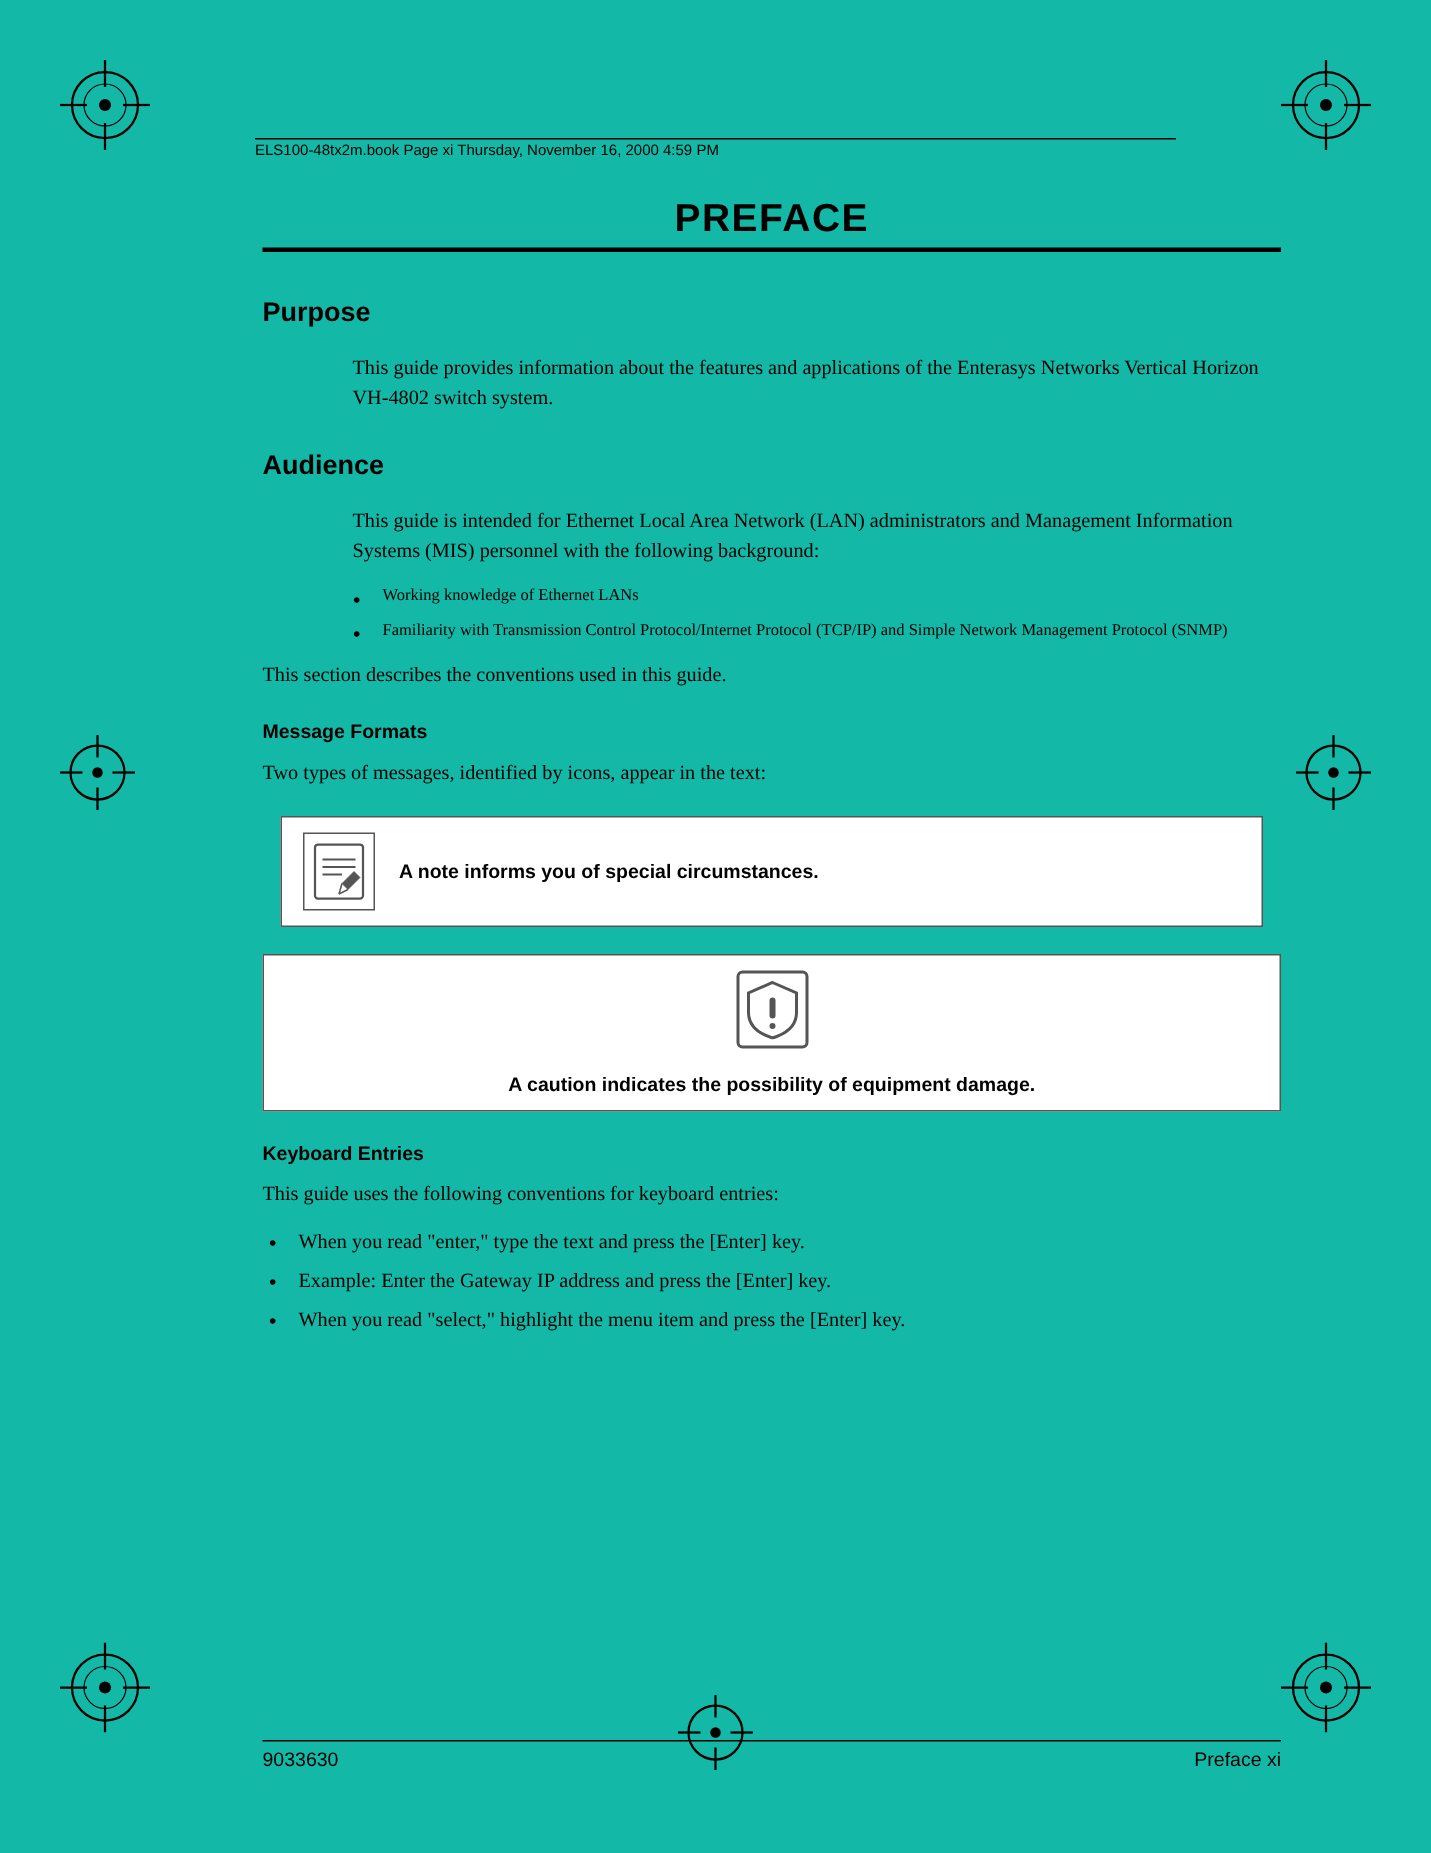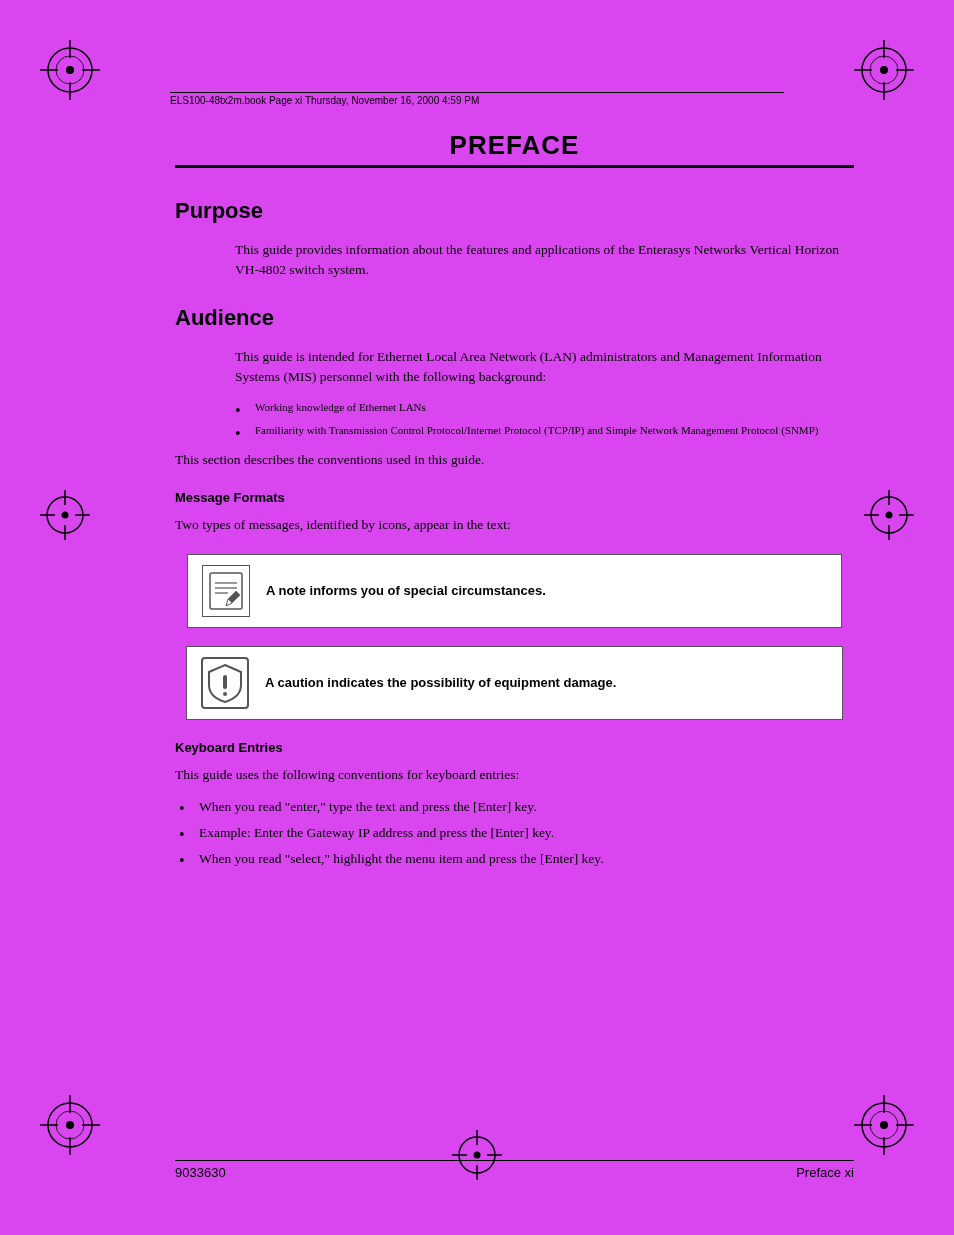--- a/index.html
+++ b/index.html
@@ -15,21 +15,21 @@
       color: #000000;
       width: 954px;
       min-height: 1235px;
       position: relative;
       overflow: hidden;
     }
 
     .page-container {
       width: 954px;
       min-height: 1235px;
-      background: #d946ef;
+      background: #14b8a6;
       position: relative;
       padding: 0;
     }
 
     
     .corner-mark {
       position: absolute;
       width: 60px;
       height: 60px;
     }
@@ -103,21 +103,21 @@
       border-bottom: 3px solid #000;
       padding-bottom: 4px;
       margin-bottom: 30px;
       margin-top: 10px;
       text-align: center;
     }
 
     
     .section-heading {
       font-family: Arial, Helvetica, sans-serif;
-      font-size: 22px;
+      font-size: 18px;
       font-weight: bold;
       margin-bottom: 16px;
       margin-top: 24px;
     }
 
     
     .subsection-heading {
       font-family: Arial, Helvetica, sans-serif;
       font-size: 13px;
       font-weight: bold;
@@ -214,23 +214,24 @@
       font-size: 13px;
       font-weight: bold;
     }
 
     
     .caution-box {
       display: flex;
       align-items: center;
       border: 1px solid #555;
       padding: 10px 14px;
-      margin: 18px 11px;
+      margin: 18px 0;
       background: #fff;
       gap: 16px;
+      flex-direction: column;
     }
 
     .caution-icon {
       width: 48px;
       height: 52px;
       flex-shrink: 0;
       border: 2px solid #555;
       display: flex;
       align-items: center;
       justify-content: center;

